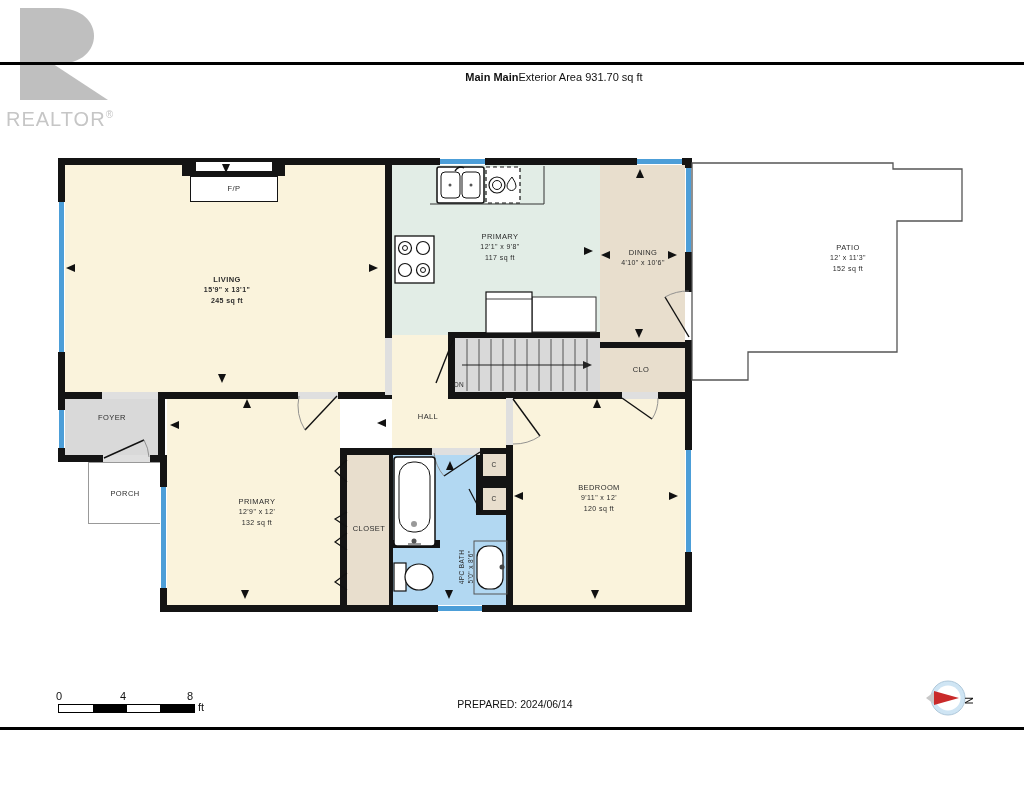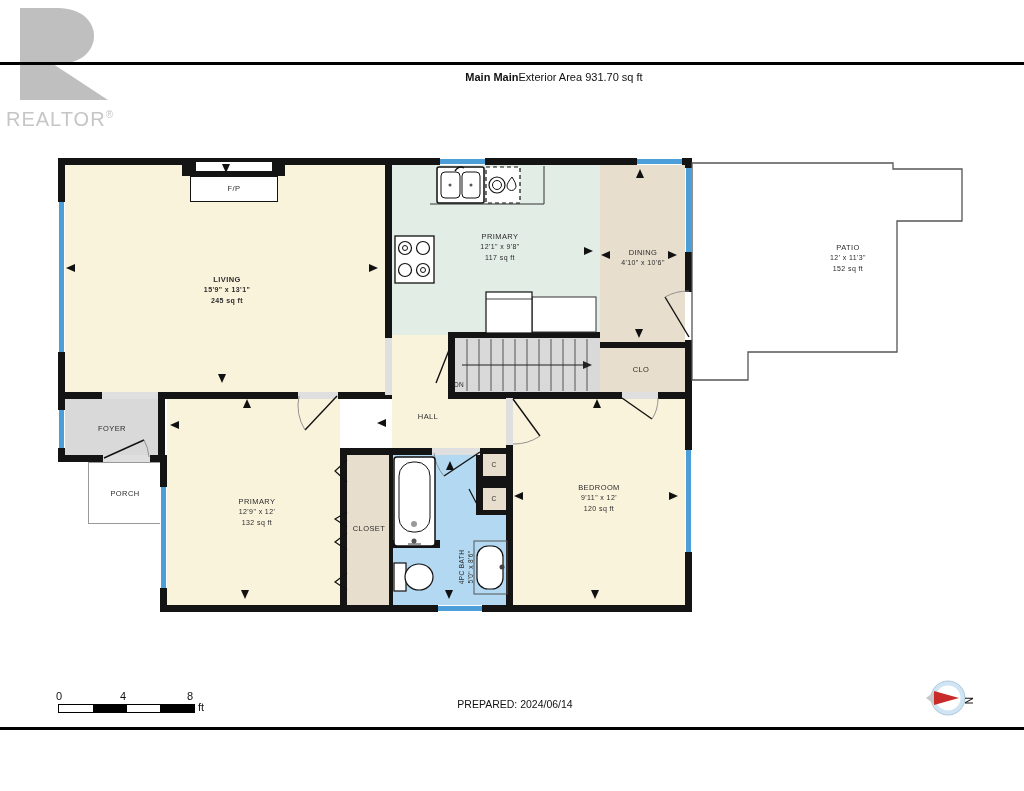--- a/index.html
+++ b/index.html
@@ -290,21 +290,21 @@
   <div class="room-label" style="left:599px;top:498px;">
     <div class="rname">BEDROOM</div>
     <div class="rsub">9'11" x 12'</div>
     <div class="rsub">120 sq ft</div>
   </div>
   <div class="room-label" id="bath-label" style="left:466px;top:567px;">
     <div class="tiny">4PC BATH</div>
     <div class="tiny">5'0" x 8'6"</div>
   </div>
   <div class="room-label rname" style="left:428px;top:417px;">HALL</div>
-  <div class="room-label rname" style="left:112px;top:429px;text-align:right;">FOYER</div>
+  <div class="room-label rname" style="left:112px;top:418px;text-align:right;">FOYER</div>
   <div class="room-label rname" style="left:125px;top:494px;">PORCH</div>
   <div class="room-label rname" style="left:369px;top:529px;text-align:right;">CLOSET</div>
   <div class="room-label rname" style="left:641px;top:370px;">CLO</div>
   <div class="room-label tiny" style="left:494px;top:465px;">C</div>
   <div class="room-label tiny" style="left:494px;top:499px;">C</div>
   <div class="room-label rname" style="left:234px;top:189px;">F/P</div>
   <div class="room-label tiny" style="left:459px;top:385px;">DN</div>
 
   <div class="tick" style="left:56px;top:690px;">0</div>
   <div class="tick" style="left:120px;top:690px;">4</div>

